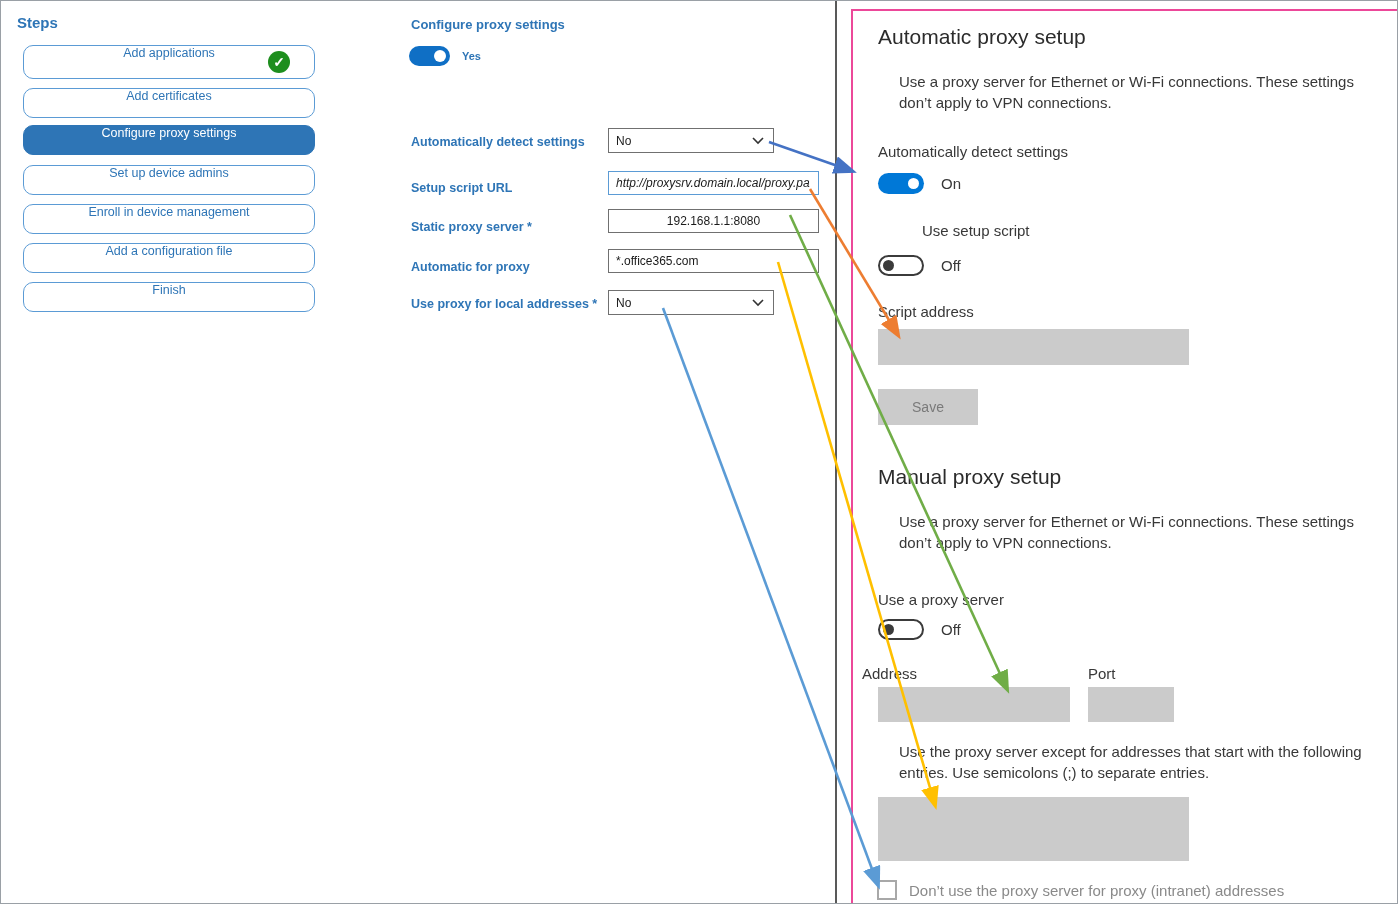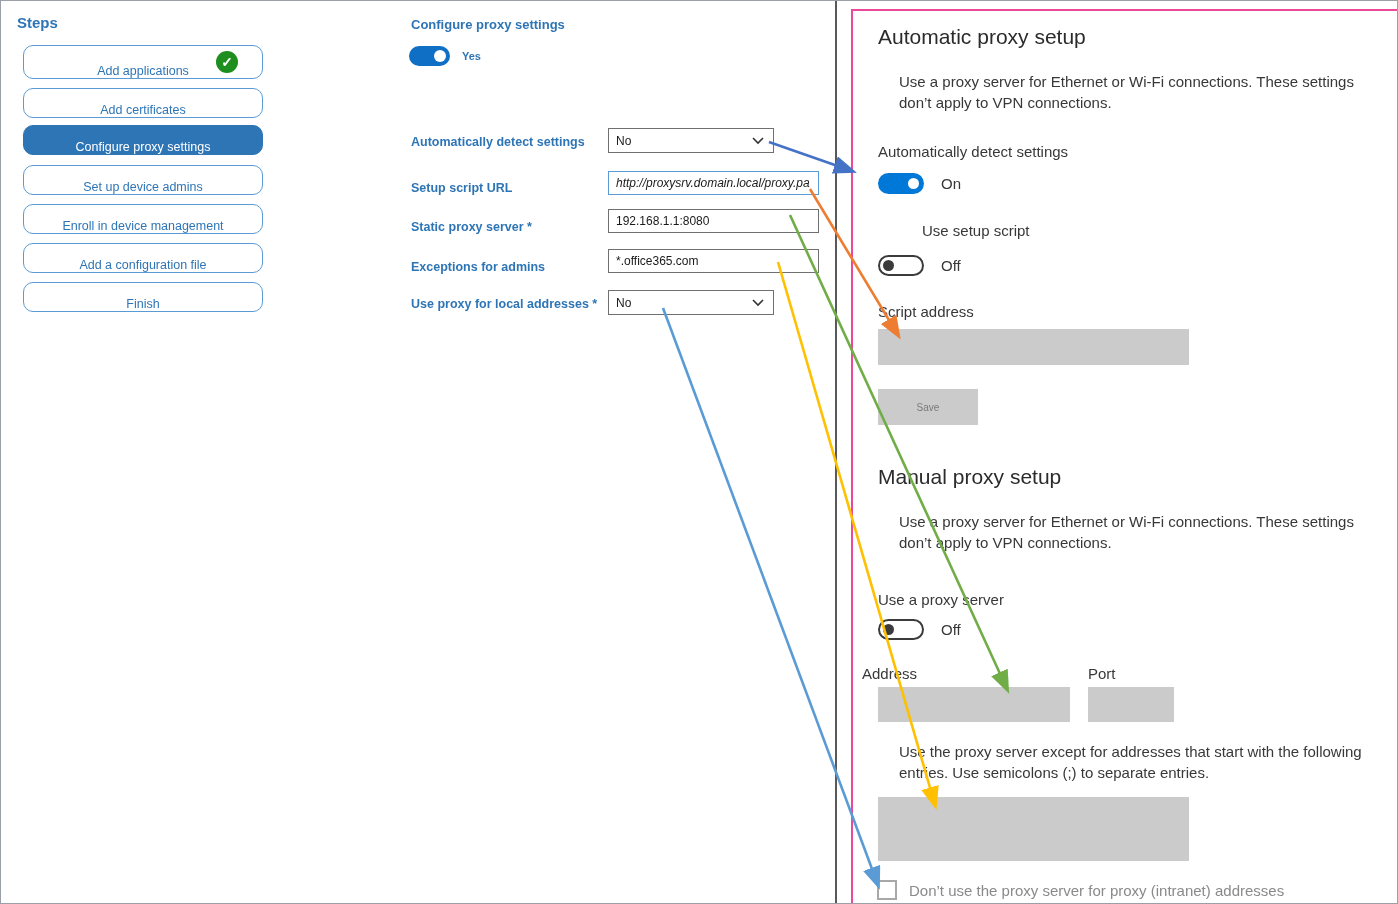--- a/index.html
+++ b/index.html
@@ -4,23 +4,23 @@
 <style>
   html,body{margin:0;padding:0;background:#fff;}
   .stage{
     position:relative;width:1398px;height:904px;background:#fff;
     border:1px solid #9aa0a6;box-sizing:border-box;overflow:hidden;
     font-family:"Liberation Sans",sans-serif;color:#333;
   }
   
   .sidebar-title{position:absolute;left:16px;top:13px;font-size:15px;font-weight:bold;color:#2e75b6;}
   .step-btn{
-    position:absolute;left:22px;width:240px;height:30px;box-sizing:border-box;
+    position:absolute;left:22px;width:292px;height:30px;box-sizing:border-box;
     border:1.5px solid #5b9bd5;border-radius:10px;background:#fff;color:#2e75b6;
-    font-size:12.5px;display:flex;align-items:flex-end;justify-content:center;cursor:pointer;
+    font-size:12.5px;display:flex;align-items:flex-start;justify-content:center;cursor:pointer;
   }
   .step-btn.selected{background:#2e75b6;border-color:#2e75b6;color:#fff;}
   .check-badge{
     display:none;position:absolute;right:24px;top:50%;transform:translateY(-50%);
     width:22px;height:22px;border-radius:50%;background:#1e8e1e;color:#fff;
     font-size:14px;line-height:22px;text-align:center;font-weight:bold;
   }
   .step-btn.completed .check-badge{display:block;}
   
   .form-title{position:absolute;left:410px;top:16px;font-size:13px;font-weight:bold;color:#2e75b6;}
@@ -51,21 +51,21 @@
   }
   .p-abs{position:absolute;}
   .p-h1{font-size:21px;font-weight:400;color:#2b2b2b;}
   .p-body{font-size:15px;color:#383838;line-height:21px;margin-left:21px;}
   .p-label{font-size:15px;color:#383838;}
   .win-toggle{width:46px;height:21px;}
   .win-toggle.on .knob{width:11px;height:11px;right:5px;top:5px;}
   .win-toggle.off .knob{width:11px;height:11px;left:3px;top:3px;}
   .gray-box{background:#cbcbcb;}
   .save-btn{
-    background:#cbcbcb;border:none;color:#7a7a7a;font-size:10px;
+    background:#cbcbcb;border:none;color:#7a7a7a;font-size:14px;
     display:flex;align-items:center;justify-content:center;cursor:pointer;
     font-family:"Liberation Sans",sans-serif;
   }
   .checkbox{width:20px;height:20px;box-sizing:border-box;border:2px solid #a8a8a8;background:#fff;}
   .checkbox-label{font-size:15px;color:#8a8a8a;}
   .overlay{position:absolute;left:0;top:0;z-index:10;pointer-events:none;}
 </style>
 </head>
 <body>
 
@@ -117,25 +117,25 @@
         </svg>
     </span>
   </div>
 
   <div class="frow-label" style="top:180px;">Setup script URL</div>
   <div class="tinput focused" style="top:170px;font-style:italic;">
     <span>http://proxysrv.domain.local/proxy.pa</span>
   </div>
 
   <div class="frow-label" style="top:219px;">Static proxy server *</div>
-  <div class="tinput" style="top:208px;">
+  <div class="tinput" style="top:208px;justify-content:center;">
     <span>192.168.1.1:8080</span>
   </div>
 
-  <div class="frow-label" style="top:259px;">Exceptions for admins</div>
+  <div class="frow-label" style="top:259px;">Automatic for proxy</div>
   <div class="tinput" style="top:248px;">
     <span>*.office365.com</span>
   </div>
 
   <div class="frow-label" style="top:296px;">Use proxy for local addresses *</div>
   <div class="tselect" style="top:289px;">
     <span>No</span>
     <span class="chevron">
       <svg width="12" height="8" viewBox="0 0 12 8">
           <polyline points="1,1 6,6 11,1" fill="none" stroke="#333" stroke-width="1.6"></polyline>

